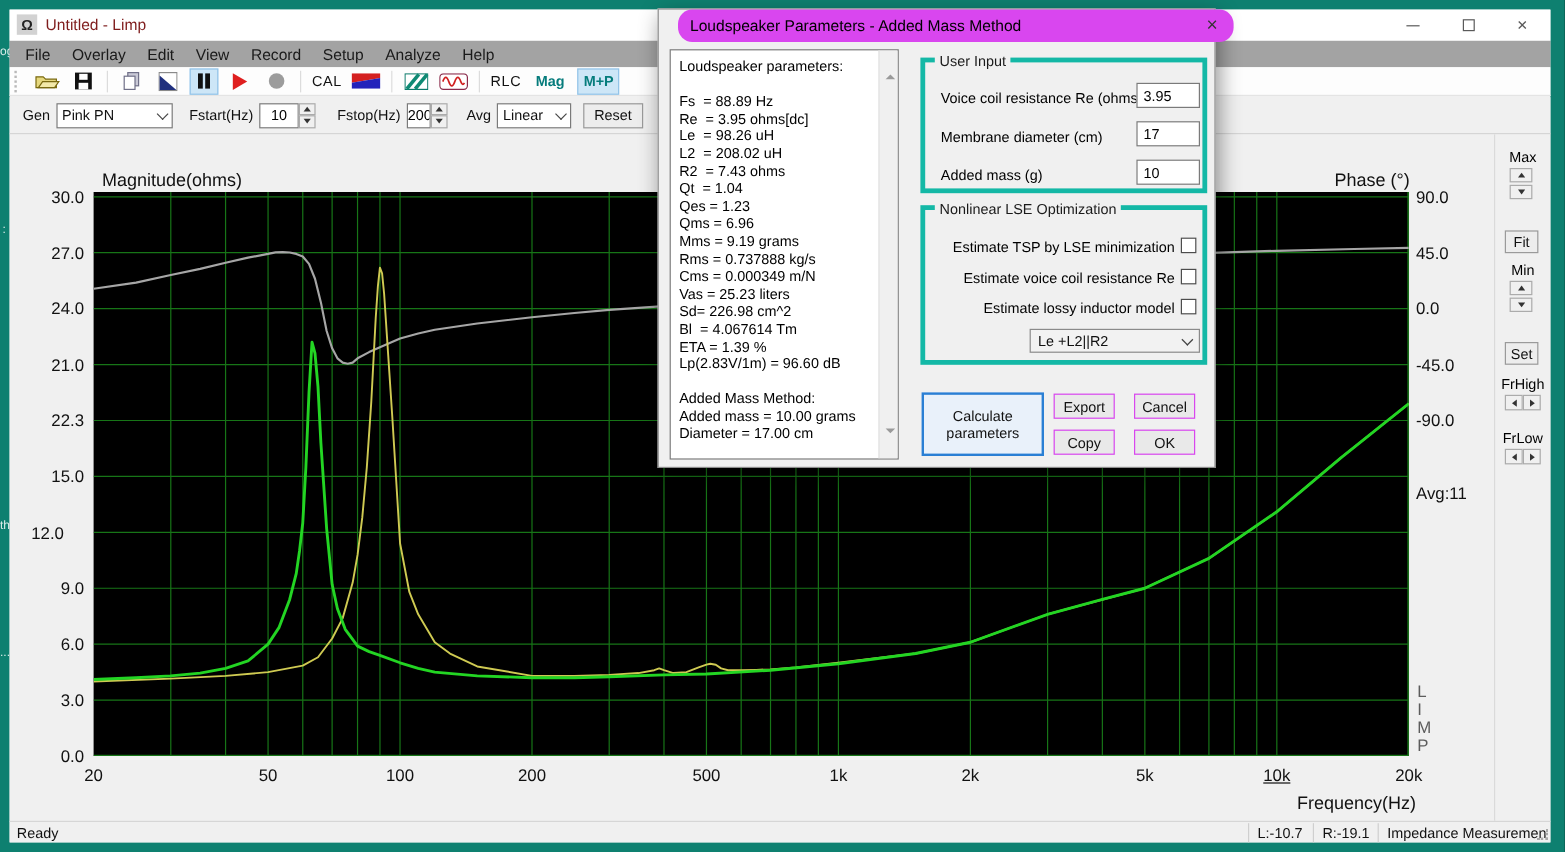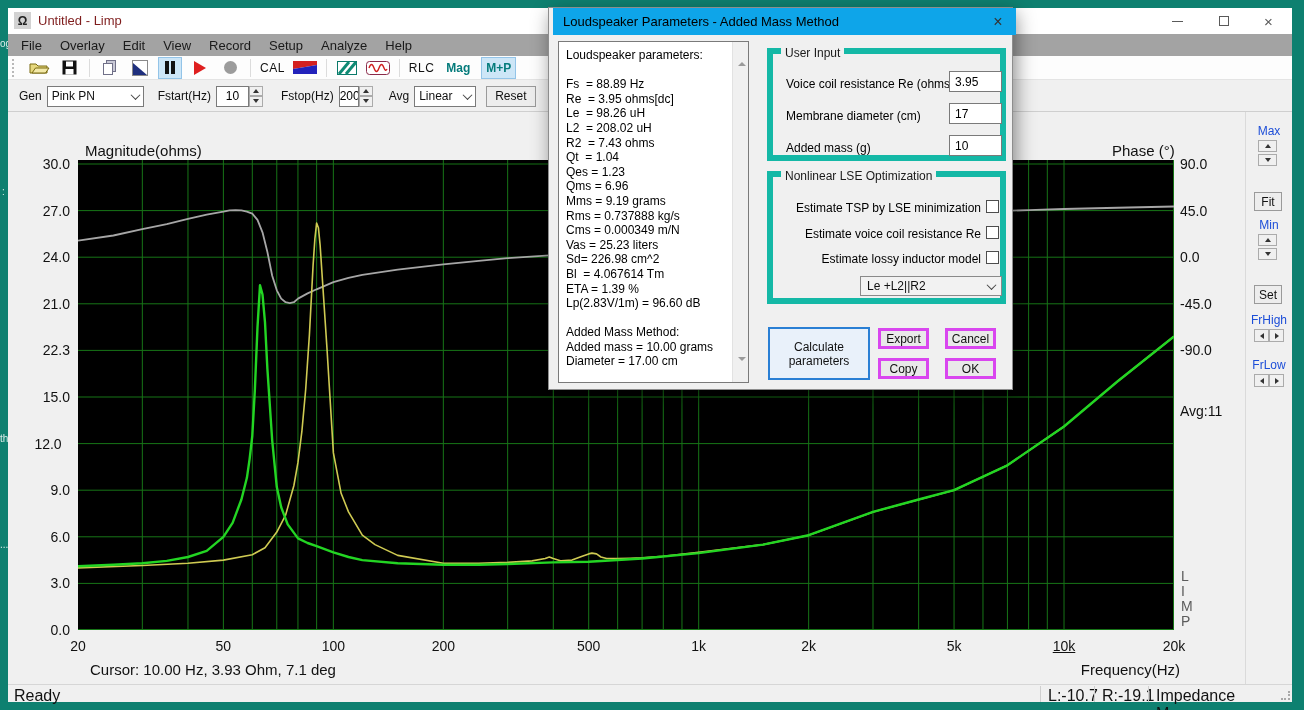--- a/index.html
+++ b/index.html
@@ -48,63 +48,63 @@
   .pushbtn { height:21px; background:#ededed; border:1px solid #9a9a9a; font-size:12px; padding:0 8px; display:flex; align-items:center; justify-content:center; }
 
   
   .graph-panel { position:absolute; left:0; top:104px; width:100%; height:572px; background:#f0f0f0; }
   .axis-title { position:absolute; font-size:15px; color:#111; }
   .ticklabel { position:absolute; font-size:14px; color:#111; }
   #plot { position:absolute; left:70px; top:48px; width:1096px; height:470px; background:#000; display:block; }
   .limp-mark { position:absolute; left:1173px; font-size:14px; color:#5c5c5c; }
   .strip-divider { position:absolute; left:1237px; top:0; width:1px; height:572px; background:#dadada; }
   .side-strip { position:absolute; left:1238px; top:0; width:46px; height:572px; }
-  .ss-label { position:absolute; width:100%; text-align:center; font-size:12px; color:#1d4ed8; }
+  .ss-label { position:absolute; width:100%; text-align:center; font-size:12px; color:#000000; }
   .ss-spin { position:absolute; left:12px; width:19px; }
   .ss-spin div { height:12px; background:#f0f0f0; border:1px solid #ababab; display:flex; align-items:center; justify-content:center; margin-bottom:2px; }
   .ss-btn { position:absolute; left:8px; width:28px; height:19px; background:#ededed; border:1px solid #9a9a9a; font-size:12px;
             display:flex; align-items:center; justify-content:center; }
   .ss-lr { position:absolute; left:8px; display:flex; }
   .ss-lr div { width:15px; height:13px; background:#f0f0f0; border:1px solid #ababab; display:flex; align-items:center; justify-content:center; }
   .tri-l { width:0; height:0; border-top:3px solid transparent; border-bottom:3px solid transparent; border-right:4px solid #333; }
   .tri-r { width:0; height:0; border-top:3px solid transparent; border-bottom:3px solid transparent; border-left:4px solid #333; }
   .cursor-line { position:absolute; left:82px; top:549px; font-size:15px; color:#111; }
   .freq-title { position:absolute; right:112px; top:549px; font-size:15px; color:#111; }
 
   
-  .statusbar { position:absolute; left:0; top:676px; width:100%; height:18px; background:#f0f0f0; border-top:1px solid #d6d6d6; font-size:16px; }
+  .statusbar { position:absolute; left:0; top:676px; width:100%; height:18px; background:#f0f0f0; border-top:1px solid #d6d6d6; font-size:12px; }
   .sb-ready { position:absolute; left:6px; top:2px; }
   .sb-sep { position:absolute; top:1px; width:1px; height:16px; background:#cfcfcf; }
   .sb-cell { position:absolute; top:2px; }
   .sb-grip { position:absolute; right:2px; bottom:2px; width:9px; height:9px; border-right:2px dotted #a8a8a8; border-bottom:2px dotted #a8a8a8; }
 
   
   .dialog { position:absolute; left:548px; top:7px; width:465px; height:383px; background:#f0f0f0; border:1px solid #8d8d8d;
             box-shadow:3px 6px 18px rgba(0,0,0,.45); }
-  .dlg-title { position:absolute; left:4px; top:0; width:100%; height:27px; background:#0ea5e9; }
+  .dlg-title { position:absolute; left:16px; top:0; width:100%; height:27px; background:#d946ef;border-radius:12px; }
   .dlg-title-text { position:absolute; left:10px; top:6px; font-size:13px; color:#000; }
   .dlg-close { position:absolute; right:2px; top:2px; width:32px; height:23px; display:flex; align-items:center; justify-content:center;
                font-size:16px; color:#333; }
   .listbox { position:absolute; left:9px; top:33px; width:191px; height:342px; background:#fff; border:1px solid #7a7a7a; overflow:hidden; }
   .param-lines { position:absolute; left:7px; top:6px; right:18px; }
   .param-line { font-size:12px; line-height:14.6px; color:#000; white-space:pre; }
   .lb-scroll { position:absolute; right:0; top:0; width:16px; height:100%; background:#f0f0f0; border-left:1px solid #e2e2e2; }
   .lb-up { position:absolute; top:3px; left:5px; }
   .lb-dn { position:absolute; bottom:3px; left:5px; }
   .lb-scroll .tri-u, .lb-scroll .tri-d { border-left-width:4px; border-right-width:4px; border-bottom-color:#9a9a9a; border-top-color:#9a9a9a; }
-  .groupbox { position:absolute; border:6px solid #14b8a6; }
+  .groupbox { position:absolute; border:4px solid #14b8a6; }
   .legend { position:absolute; top:-8px; left:8px; background:#f0f0f0; padding:0 4px; font-size:12px; color:#1a1a1a; }
   .gi-row-label { position:absolute; font-size:12px; color:#000; }
   .gi-input { position:absolute; width:53px; height:21px; background:#fff; border:1px solid #7a7a7a; font-size:12px; padding:0 5px;
               font-family:"Liberation Sans",sans-serif; }
   .chk-label { position:absolute; font-size:12px; color:#000; text-align:right; width:190px; }
   .checkbox { position:absolute; width:13px; height:13px; background:#fff; border:1px solid #4d4d4d; }
   .dlg-combo { position:absolute; left:87px; top:99px; width:142px; height:20px; background:#f2f2f2; border:1px solid #8a8a8a;
                font-size:12px; display:flex; align-items:center; padding:0 6px; }
-  .btn { position:absolute; background:#e9e9e9; border:3px solid #d946ef; font-size:12px; display:flex; align-items:center;
+  .btn { position:absolute; background:#e9e9e9; border:1px solid #d946ef; font-size:12px; display:flex; align-items:center;
          justify-content:center; text-align:center; }
   .btn-calc { left:219px; top:319px; width:102px; height:53px; background:#e9f1fa; border:2px solid #2a7fd4; line-height:14px; }
   .btn-export { left:329px; top:320px; width:51px; height:21px; }
   .btn-cancel { left:396px; top:320px; width:51px; height:21px; }
   .btn-copy { left:329px; top:350px; width:51px; height:21px; }
   .btn-ok { left:396px; top:350px; width:51px; height:21px; }
 </style>
 </head>
 <body>
 
@@ -295,21 +295,21 @@
         <path d="M0.0,407.9 L64.3,405.5 L110.0,403.2 L145.4,400.1 L174.3,394.7 L187.0,387.7 L198.8,372.1 L207.6,355.1 L215.9,325.5 L220.0,302.2 L223.9,271.2 L227.7,229.2 L231.4,174.9 L235.1,105.0 L236.9,78.6 L238.6,63.0 L240.4,67.7 L242.1,84.8 L245.5,136.0 L248.9,187.3 L255.4,292.9 L263.1,333.3 L270.5,351.9 L284.3,375.2 L297.0,384.6 L319.7,395.4 L365.3,403.2 L400.7,403.2 L429.7,402.4 L454.1,400.9 L467.2,398.5 L471.3,397.0 L475.3,398.5 L483.1,400.9 L494.0,400.1 L504.2,396.2 L510.7,393.9 L513.9,393.1 L518.5,393.9 L522.9,397.0 L528.7,398.5 L539.6,398.5 L552.3,398.2 L564.1,397.8 L585.3,396.2 L620.7,392.3 L685.0,384.6 L730.7,375.2 L795.0,351.9 L876.0,330.2 L929.4,305.3 L986.0,266.5 L1039.4,221.5 L1096.0,176.4" fill="none" stroke="#cfca52" stroke-width="1.6" stroke-linejoin="round"></path>
         <path d="M0.0,406.3 L35.4,404.8 L64.3,403.2 L88.8,400.9 L110.0,397.0 L128.7,390.8 L145.4,376.8 L154.6,362.8 L163.4,339.5 L168.9,317.8 L171.6,299.1 L174.3,275.8 L176.9,229.2 L179.5,167.1 L182.0,125.2 L184.5,134.5 L187.0,162.4 L189.4,209.0 L194.2,280.5 L198.8,327.1 L203.2,347.3 L209.7,364.4 L220.0,378.4 L229.6,383.0 L238.6,386.1 L255.4,392.3 L270.5,397.0 L284.3,400.1 L319.7,403.2 L365.3,404.8 L400.7,404.8 L429.7,404.0 L475.3,402.4 L510.7,401.7 L564.1,398.5 L620.7,393.1 L685.0,384.6 L730.7,375.2 L795.0,351.9 L840.6,339.5 L876.0,330.2 L929.4,305.3 L986.0,266.5 L1039.4,221.5 L1096.0,176.4" fill="none" stroke="#23d523" stroke-width="2.4" stroke-linejoin="round"></path>
       </svg>
     <div id="ticks">
         <div class="ticklabel" style="left: 18px; top: 44px; width: 44px; text-align: right;">30.0</div>
         <div class="ticklabel" style="left: 18px; top: 90.6px; width: 44px; text-align: right;">27.0</div>
         <div class="ticklabel" style="left: 18px; top: 137.2px; width: 44px; text-align: right;">24.0</div>
         <div class="ticklabel" style="left: 18px; top: 183.8px; width: 44px; text-align: right;">21.0</div>
         <div class="ticklabel" style="left: 18px; top: 230.4px; width: 44px; text-align: right;">22.3</div>
         <div class="ticklabel" style="left: 18px; top: 277px; width: 44px; text-align: right;">15.0</div>
-        <div class="ticklabel" style="left: 18px; top: 323.6px; width: 44px; text-align: center;">12.0</div>
+        <div class="ticklabel" style="left: 18px; top: 323.6px; width: 44px; text-align: left;">12.0</div>
         <div class="ticklabel" style="left: 18px; top: 370.2px; width: 44px; text-align: right;">9.0</div>
         <div class="ticklabel" style="left: 18px; top: 416.8px; width: 44px; text-align: right;">6.0</div>
         <div class="ticklabel" style="left: 18px; top: 463.4px; width: 44px; text-align: right;">3.0</div>
         <div class="ticklabel" style="left: 18px; top: 510px; width: 44px; text-align: right;">0.0</div>
         <div class="ticklabel" style="left: 1172px; top: 44px;">90.0</div>
         <div class="ticklabel" style="left: 1172px; top: 90.6px;">45.0</div>
         <div class="ticklabel" style="left: 1172px; top: 137.2px;">0.0</div>
         <div class="ticklabel" style="left: 1172px; top: 183.8px;">-45.0</div>
         <div class="ticklabel" style="left: 1172px; top: 230.4px;">-90.0</div>
         <div class="ticklabel" style="left: 40px; top: 526px; width: 60px; text-align: center;">20</div>
@@ -323,21 +323,20 @@
         <div class="ticklabel" style="left: 1026.02px; top: 526px; width: 60px; text-align: center; text-decoration: underline;">10k</div>
         <div class="ticklabel" style="left: 1136px; top: 526px; width: 60px; text-align: center;">20k</div>
       </div>
     <div class="ticklabel" style="left:1172px; top:291px">Avg:11</div>
     <div id="watermark">
         <div class="limp-mark" style="top: 456px;">L</div>
         <div class="limp-mark" style="top: 471px;">I</div>
         <div class="limp-mark" style="top: 486px;">M</div>
         <div class="limp-mark" style="top: 501px;">P</div>
       </div>
-    <div class="cursor-line">Cursor: 10.00 Hz, 3.93 Ohm, 7.1 deg</div>
     <div class="freq-title">Frequency(Hz)</div>
 
     <div class="strip-divider"></div>
     <div class="side-strip">
       <div class="ss-label" style="top:12px">Max</div>
       <div class="ss-spin" style="top:28px">
         <div>
             <span class="tri-u"></span>
           </div>
         <div>

